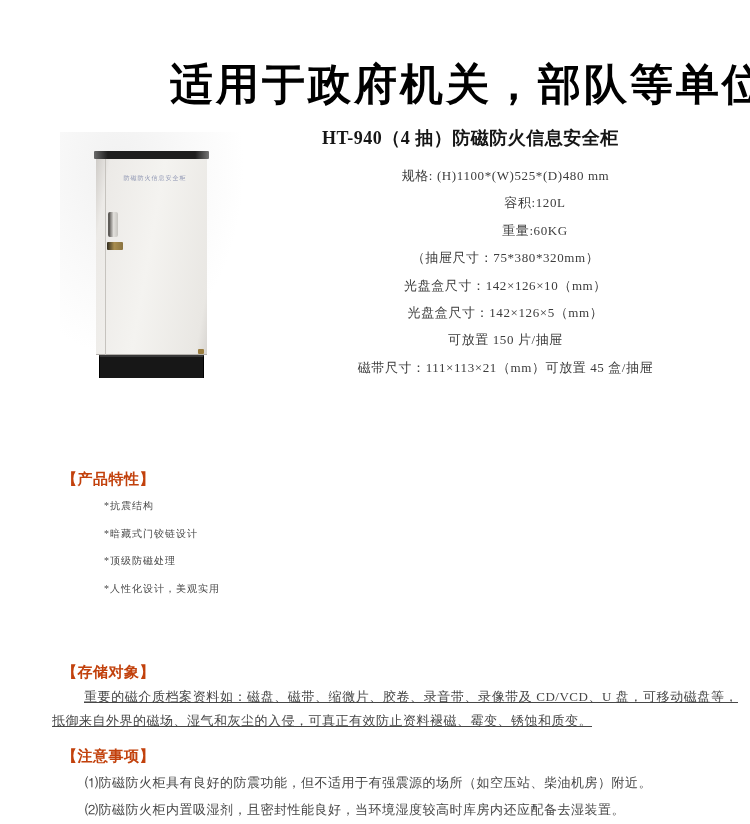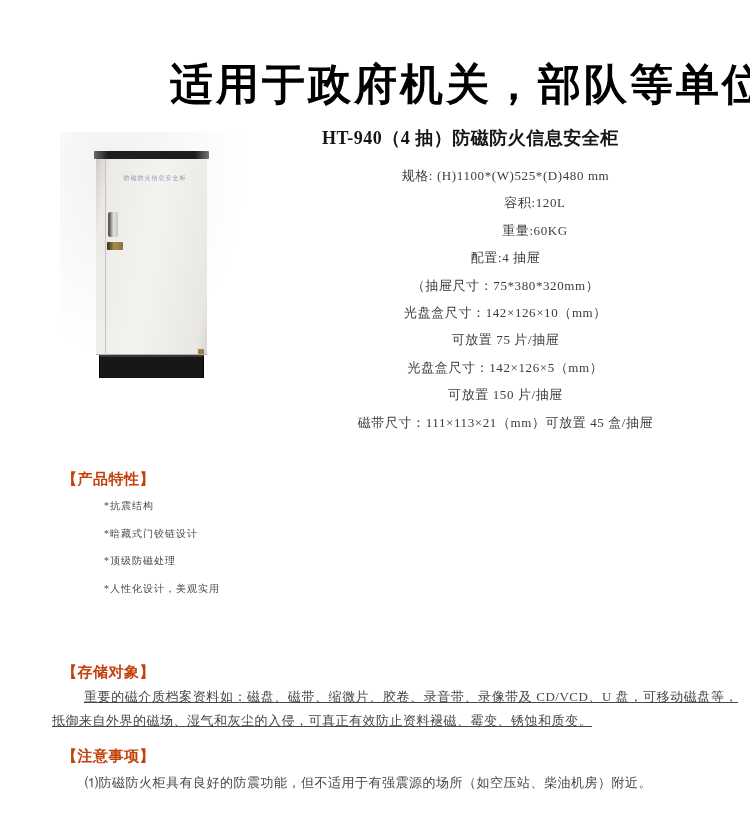--- a/index.html
+++ b/index.html
@@ -147,36 +147,35 @@
     <div class="cab-hinge"></div>
     <div class="cab-base"></div>
   </div>
 
   <h2 class="product-title">HT-940（4 抽）防磁防火信息安全柜</h2>
 
   <div class="specs">
     <p>规格: (H)1100*(W)525*(D)480 mm</p>
     <p class="indent">容积:120L</p>
     <p class="indent">重量:60KG</p>
-    <p>配置:4 抽屉</p>
     <p>（抽屉尺寸：75*380*320mm）</p>
     <p>光盘盒尺寸：142×126×10（mm）</p>
-    <p>可放置 75 片/抽屉</p>
     <p>光盘盒尺寸：142×126×5（mm）</p>
     <p>可放置 150 片/抽屉</p>
     <p>磁带尺寸：111×113×21（mm）可放置 45 盒/抽屉</p>
   </div>
 
   <h3 class="sec-head features-pos">【产品特性】</h3>
   <ul class="features">
     <li>*抗震结构</li>
     <li>*暗藏式门铰链设计</li>
     <li>*顶级防磁处理</li>
     <li>*人性化设计，美观实用</li>
   </ul>
 
   <h3 class="sec-head storage-pos">【存储对象】</h3>
   <p class="storage-body">重要的磁介质档案资料如：磁盘、磁带、缩微片、胶卷、录音带、录像带及 CD/VCD、U 盘，可移动磁盘等，抵御来自外界的磁场、湿气和灰尘的入侵，可真正有效防止资料褪磁、霉变、锈蚀和质变。</p>
 
   <h3 class="sec-head notes-pos">【注意事项】</h3>
   <p class="note n1">⑴防磁防火柜具有良好的防震功能，但不适用于有强震源的场所（如空压站、柴油机房）附近。</p>
+  <p class="note n2">⑵防磁防火柜内置吸湿剂，且密封性能良好，当环境湿度较高时库房内还应配备去湿装置。</p>
 
 </div>
 
 </body></html>

